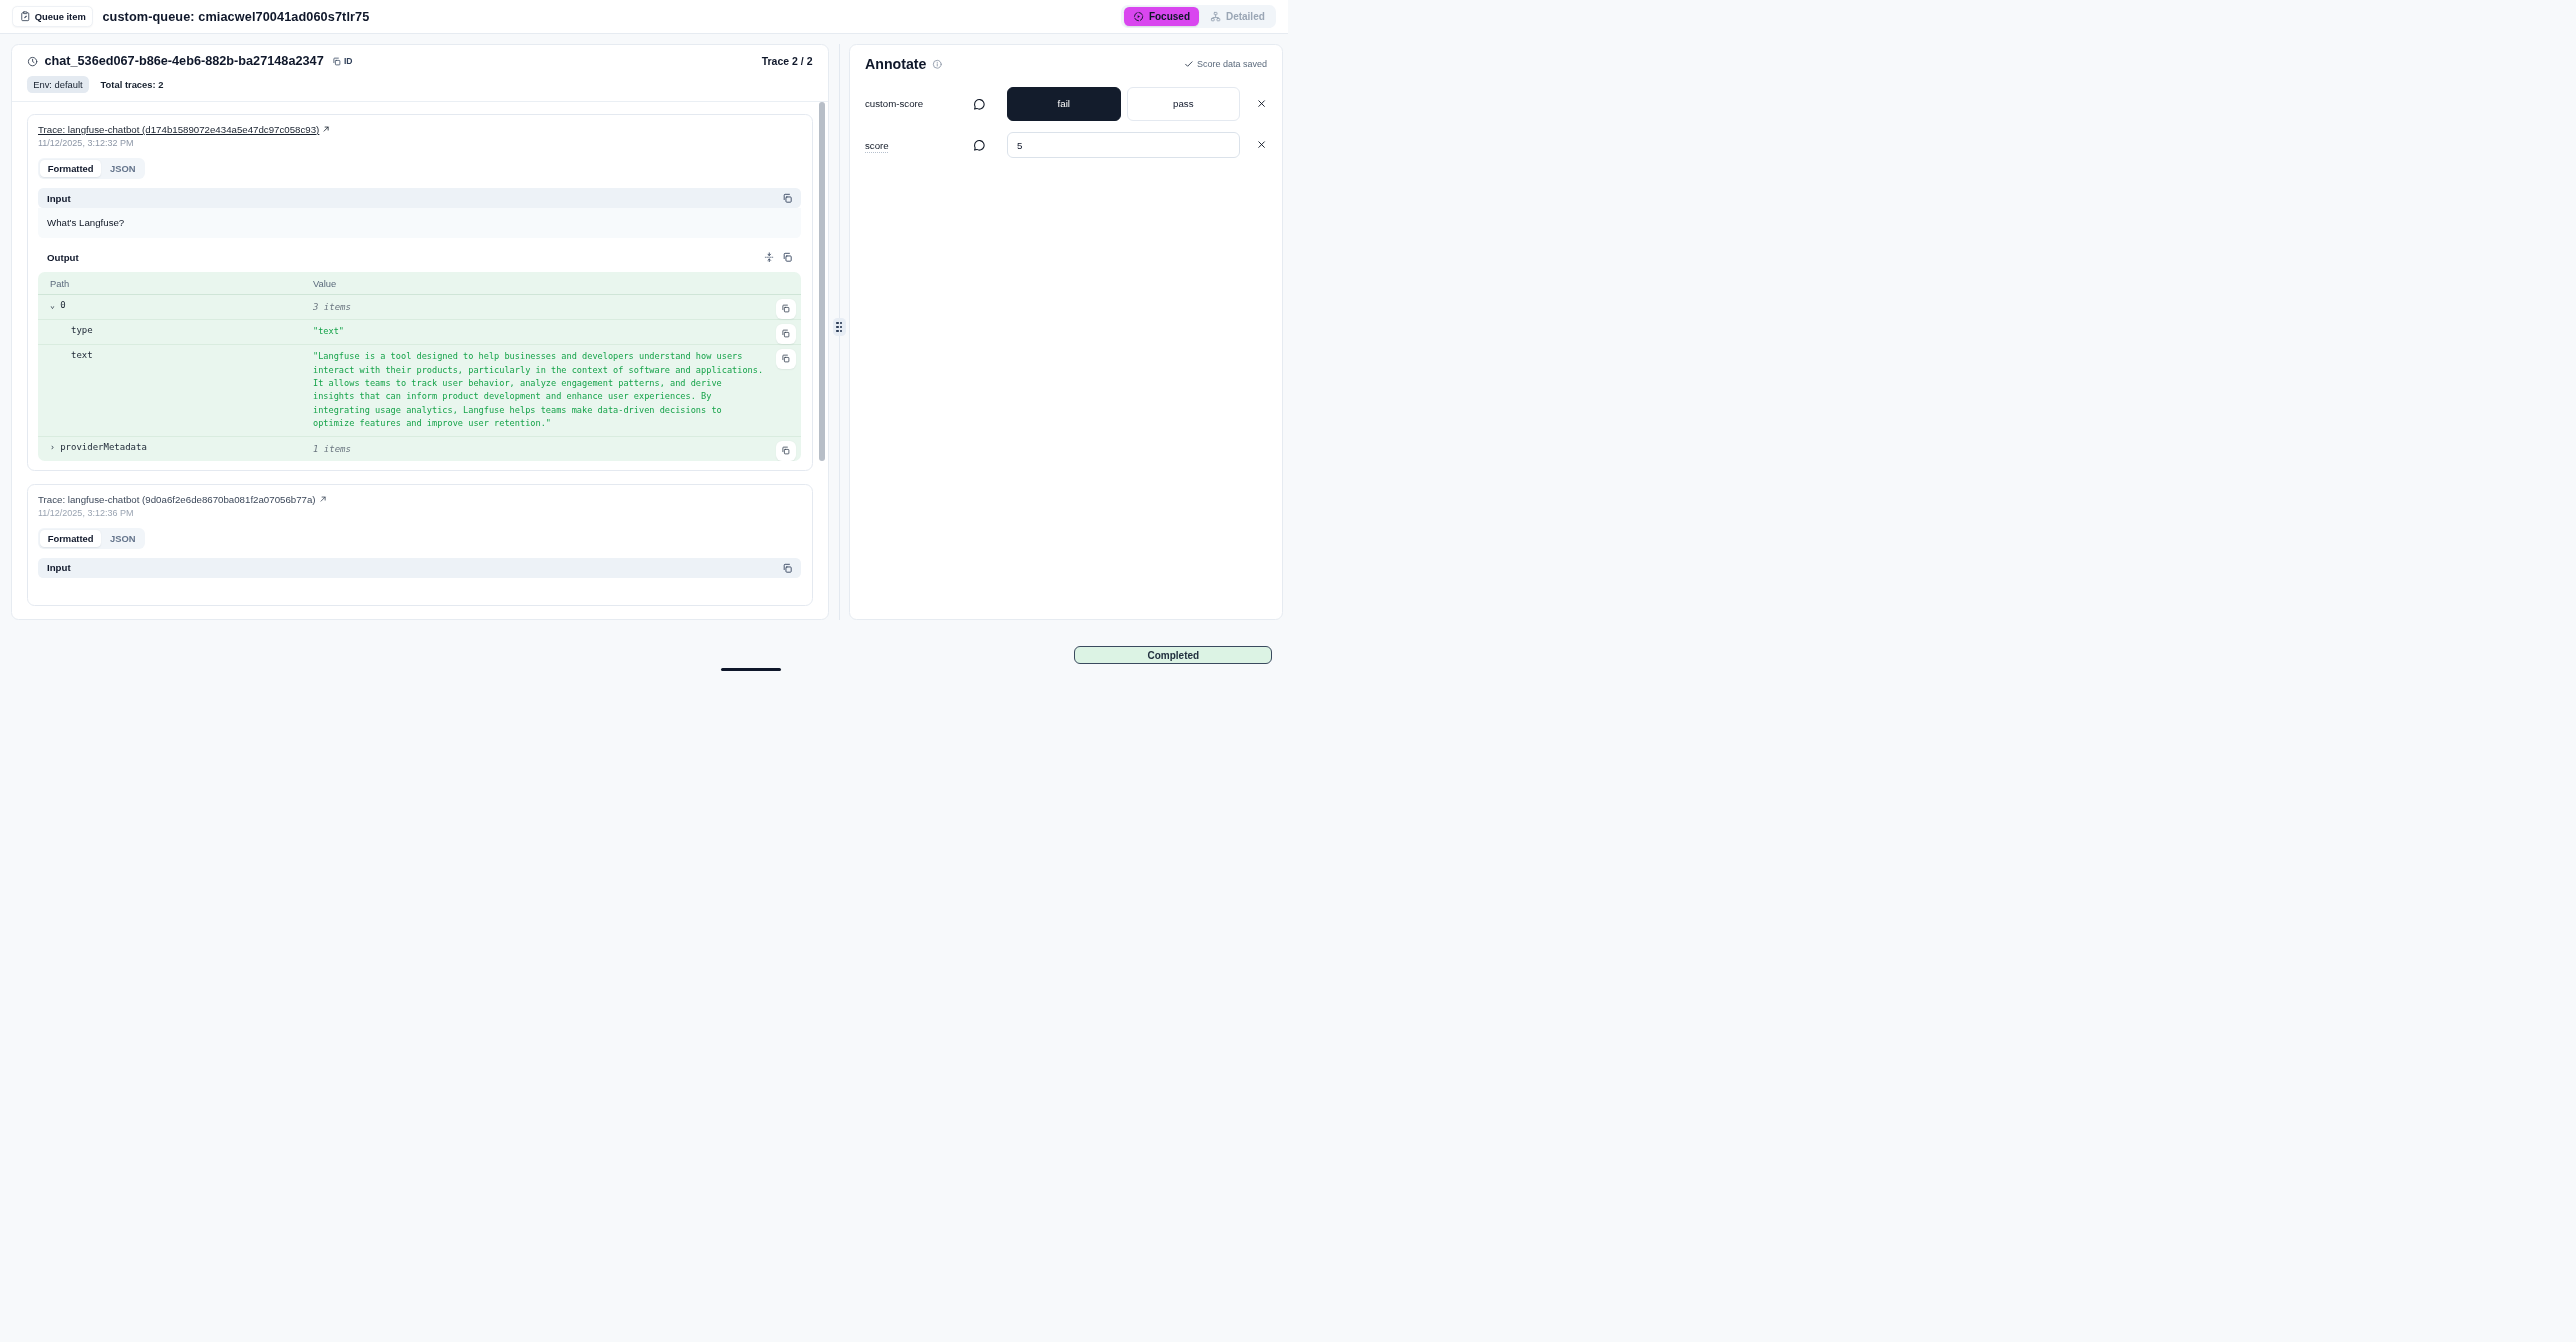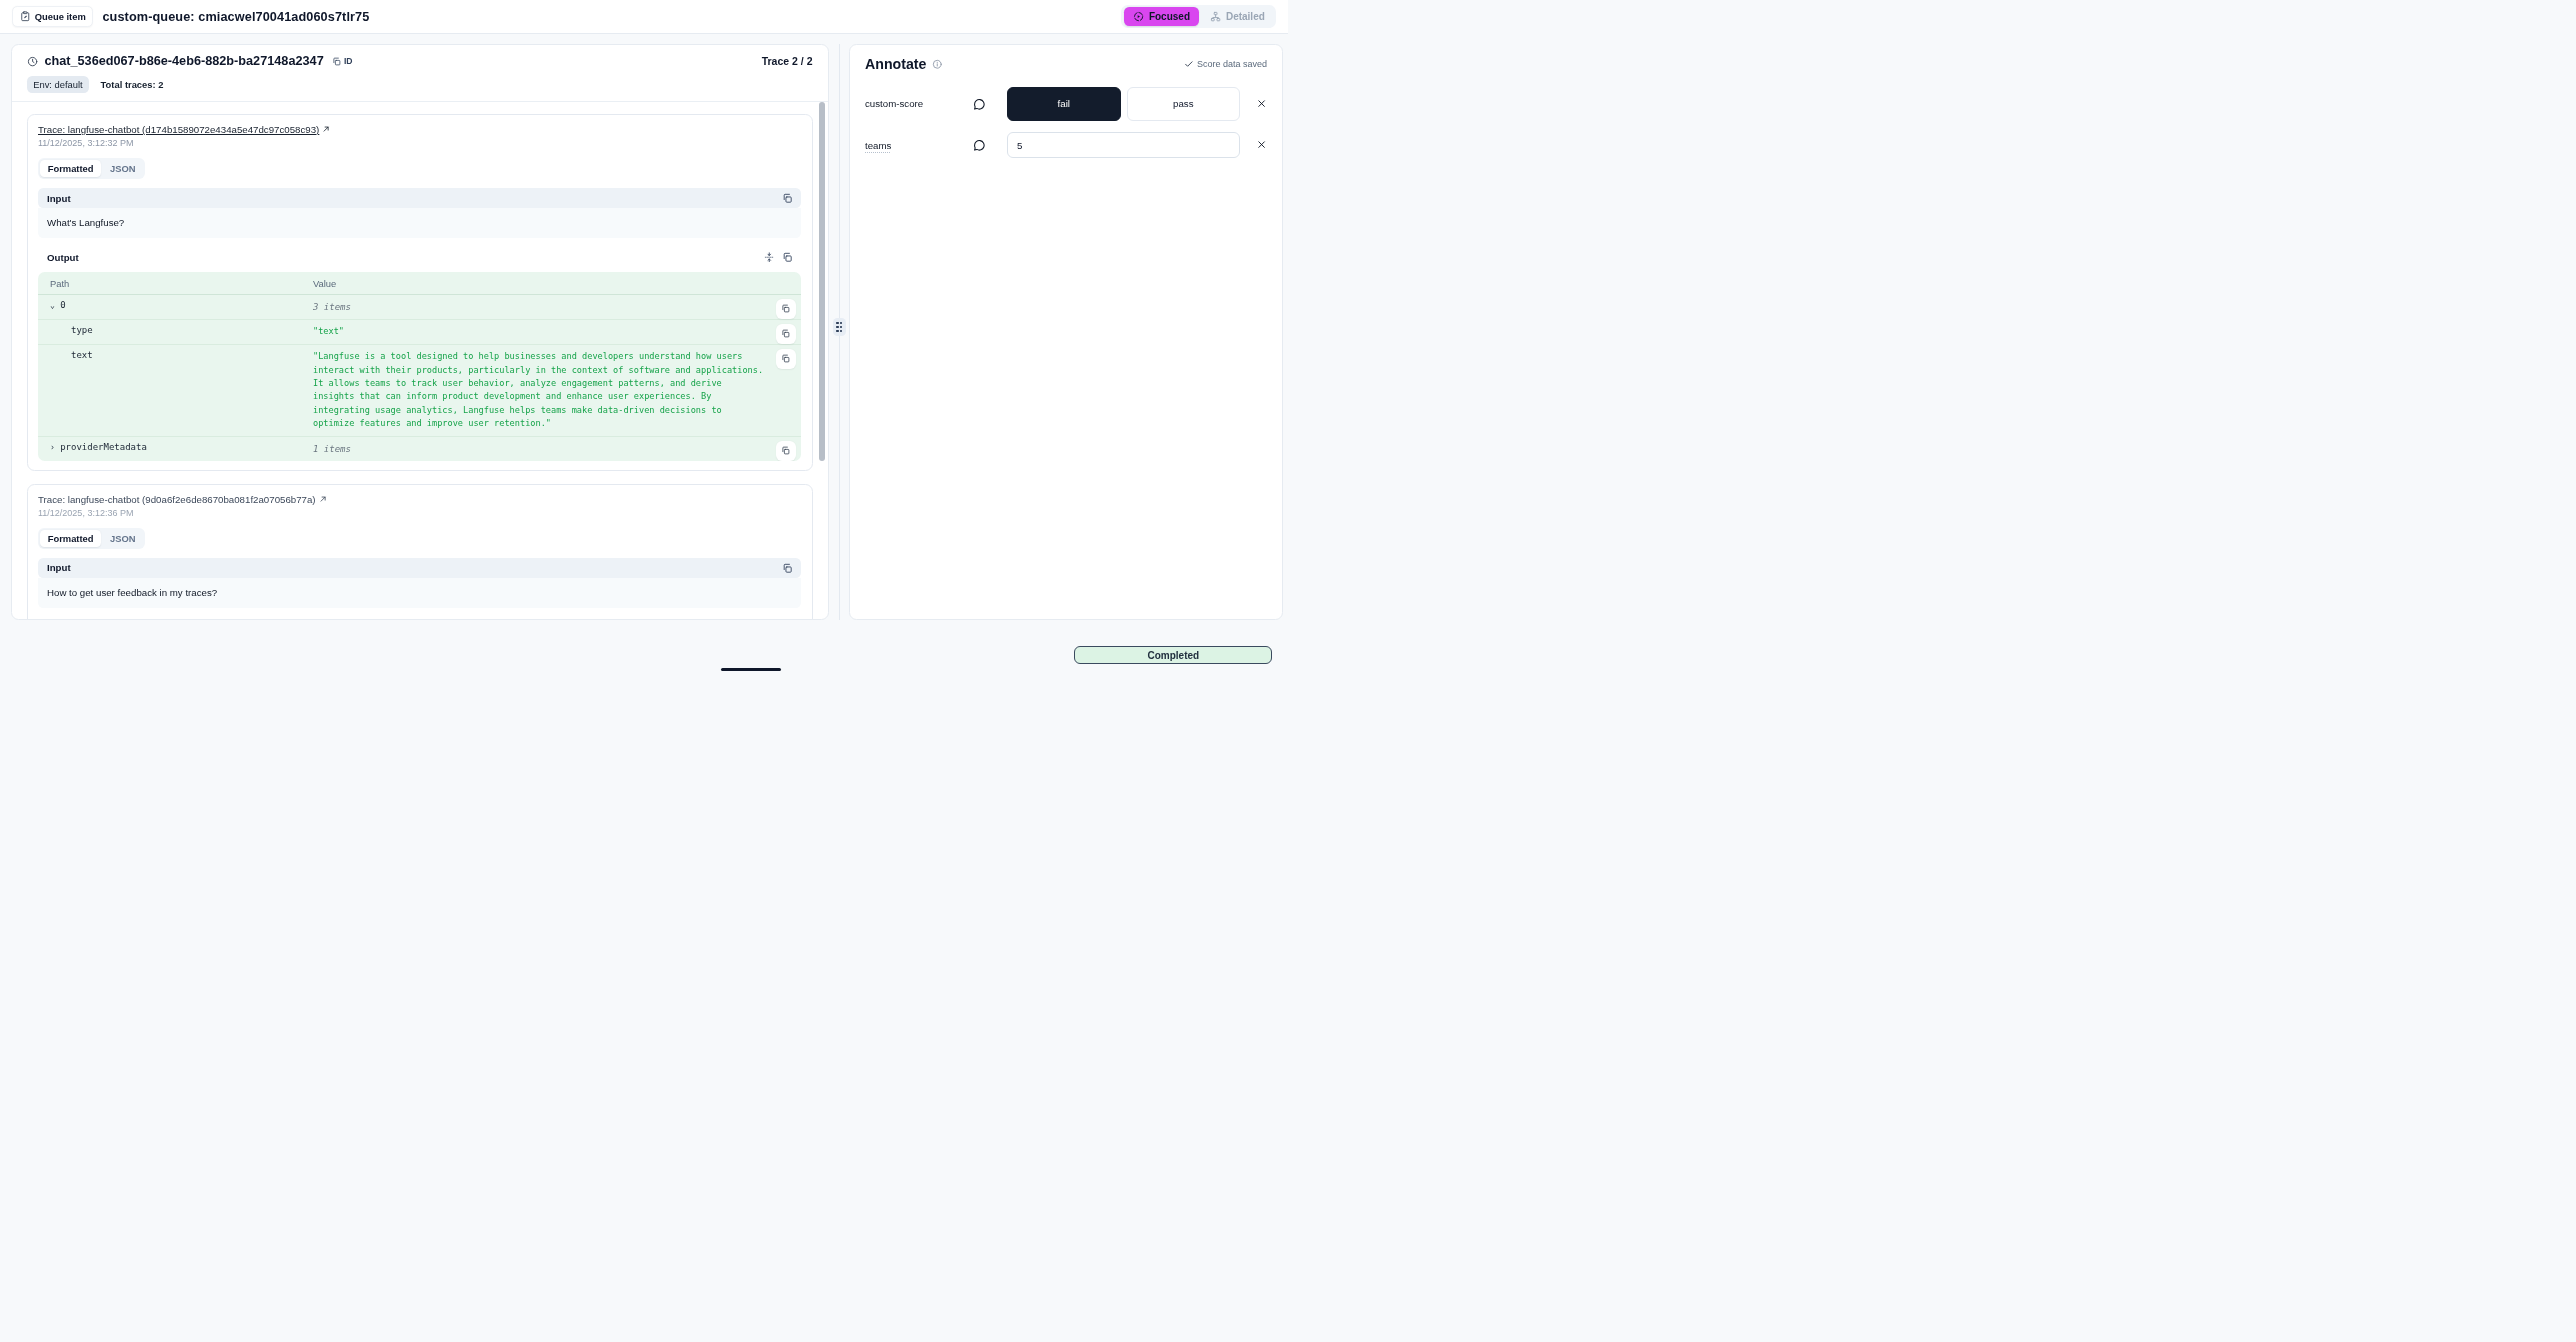--- a/index.html
+++ b/index.html
@@ -365,21 +365,20 @@
           <span class="io-label">Input</span>
           <span class="io-actions">
             <button class="icon-btn">
               <svg width="10.5" height="10.5" viewBox="0 0 24 24" fill="none" stroke="currentColor" stroke-width="2" stroke-linecap="round">
                 <rect x="9" y="9" width="12" height="12" rx="2"></rect>
                   <path d="M5 15V5a2 2 0 0 1 2-2h10"></path>
               </svg>
             </button>
           </span>
         </div>
-        <div class="io-body">How to get user feedback in my traces?</div>
 
         <div class="io-head">
           
           
         </div>
 
         
       </article>
 
     </div>
@@ -432,21 +431,21 @@
           <button class="opt-btn unselected">pass</button>
         </div>
         <button class="icon-btn remove-btn">
           <svg width="11.2" height="11.2" viewBox="0 0 24 24" fill="none" stroke="#101826" stroke-width="2" stroke-linecap="round">
             <path d="M6 6l12 12M18 6L6 18"></path>
           </svg>
         </button>
       </div>
 
       <div class="score-row">
-        <span class="score-label hint">teams</span>
+        <span class="score-label hint">score</span>
         <button class="icon-btn comment-btn">
           <svg width="12.7" height="12.7" viewBox="0 0 24 24" fill="none" stroke="#101826" stroke-width="2" stroke-linecap="round" stroke-linejoin="round">
             <path d="M21 12a9 9 0 1 1-4.4-7.7L21 3l-1.1 4.2A8.96 8.96 0 0 1 21 12z" transform="rotate(180 12 12)"></path>
           </svg>
         </button>
         <div class="score-controls">
           <input class="score-input" value="5" style="">
         </div>
         <button class="icon-btn remove-btn">
           <svg width="11.2" height="11.2" viewBox="0 0 24 24" fill="none" stroke="#101826" stroke-width="2" stroke-linecap="round">

